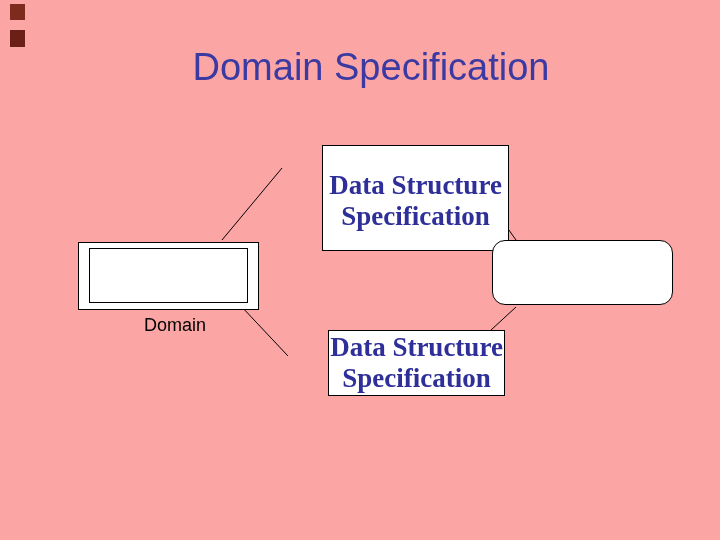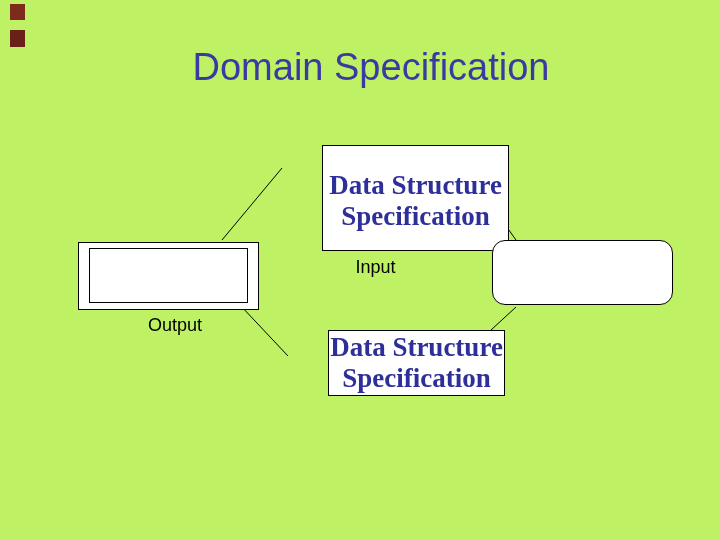--- a/index.html
+++ b/index.html
@@ -4,21 +4,21 @@
 <style>
   html, body {
     margin: 0;
     padding: 0;
     background: #FFFFFF;
   }
   .slide {
     position: relative;
     width: 720px;
     height: 540px;
-    background: #bef264;
+    background: #fca5a5;
     overflow: hidden;
     font-family: "Liberation Sans", sans-serif;
   }
   
   .corner-marker {
     position: absolute;
     left: 10px;
     width: 15px;
   }
   .corner-marker.top    { top: 4px;  height: 16px; background: #7C2B1D; }
@@ -124,26 +124,25 @@
     <line x1="282" y1="168" x2="222" y2="240" stroke="#000000" stroke-width="1"></line>
     <line x1="469" y1="174" x2="516" y2="240" stroke="#000000" stroke-width="1"></line>
     <line x1="240" y1="305" x2="288" y2="356" stroke="#000000" stroke-width="1"></line>
     <line x1="516" y1="307" x2="465" y2="354" stroke="#000000" stroke-width="1"></line>
   </svg>
 
   <div class="spec-box input-spec">
     <div>Data Structure</div>
     <div>Specification</div>
   </div>
-  <div class="caption input-caption">Input</div>
 
   <div class="machine-outer">
     <div class="machine-inner"></div>
   </div>
-  <div class="caption machine-caption">Output</div>
+  <div class="caption machine-caption">Domain</div>
 
   <div class="io-box"></div>
 
   <div class="spec-box output-spec">
     <div>Data Structure</div>
     <div>Specification</div>
   </div>
 
 </div>
 

